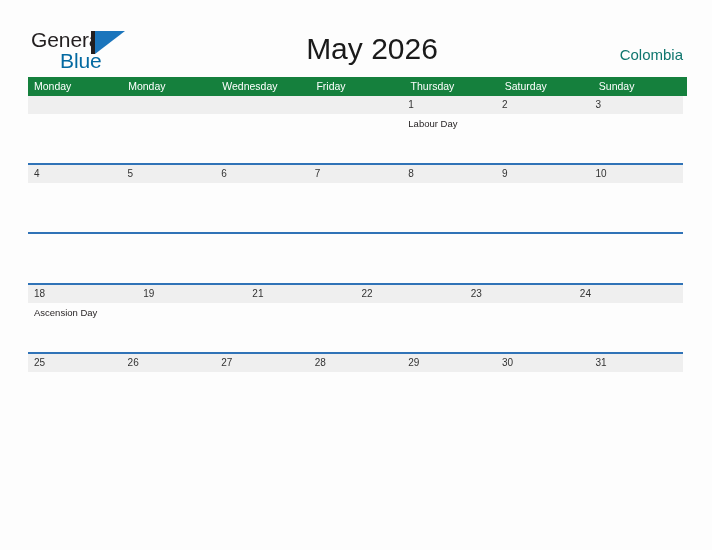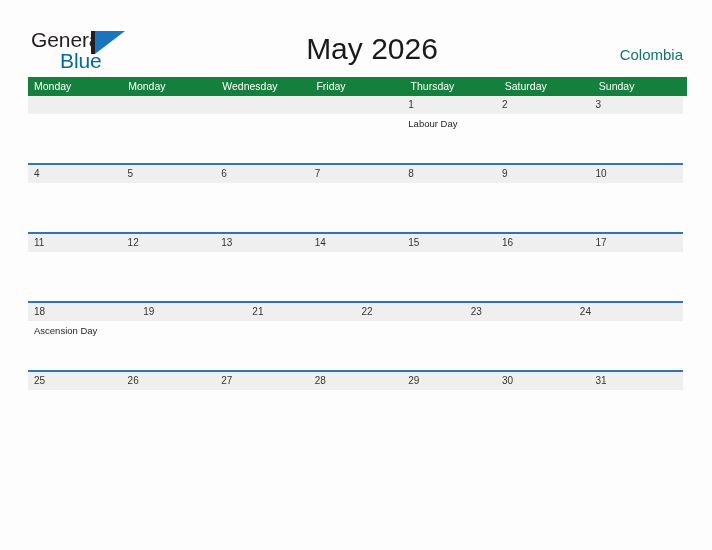--- a/index.html
+++ b/index.html
@@ -237,29 +237,20 @@
           <div class="ecell"></div>
           <div class="ecell"></div>
           <div class="ecell"></div>
           <div class="ecell"></div>
           <div class="ecell"></div>
           <div class="ecell"></div>
           <div class="ecell"></div>
         </div>
       </div>
       <div class="week">
-        <div class="date-band">
-          <div class="dcell">11</div>
-          <div class="dcell">12</div>
-          <div class="dcell">13</div>
-          <div class="dcell">14</div>
-          <div class="dcell">15</div>
-          <div class="dcell">16</div>
-          <div class="dcell">17</div>
-        </div>
         <div class="event-band">
           <div class="ecell"></div>
           <div class="ecell"></div>
           <div class="ecell"></div>
           <div class="ecell"></div>
           <div class="ecell"></div>
           <div class="ecell"></div>
           <div class="ecell"></div>
         </div>
       </div>

